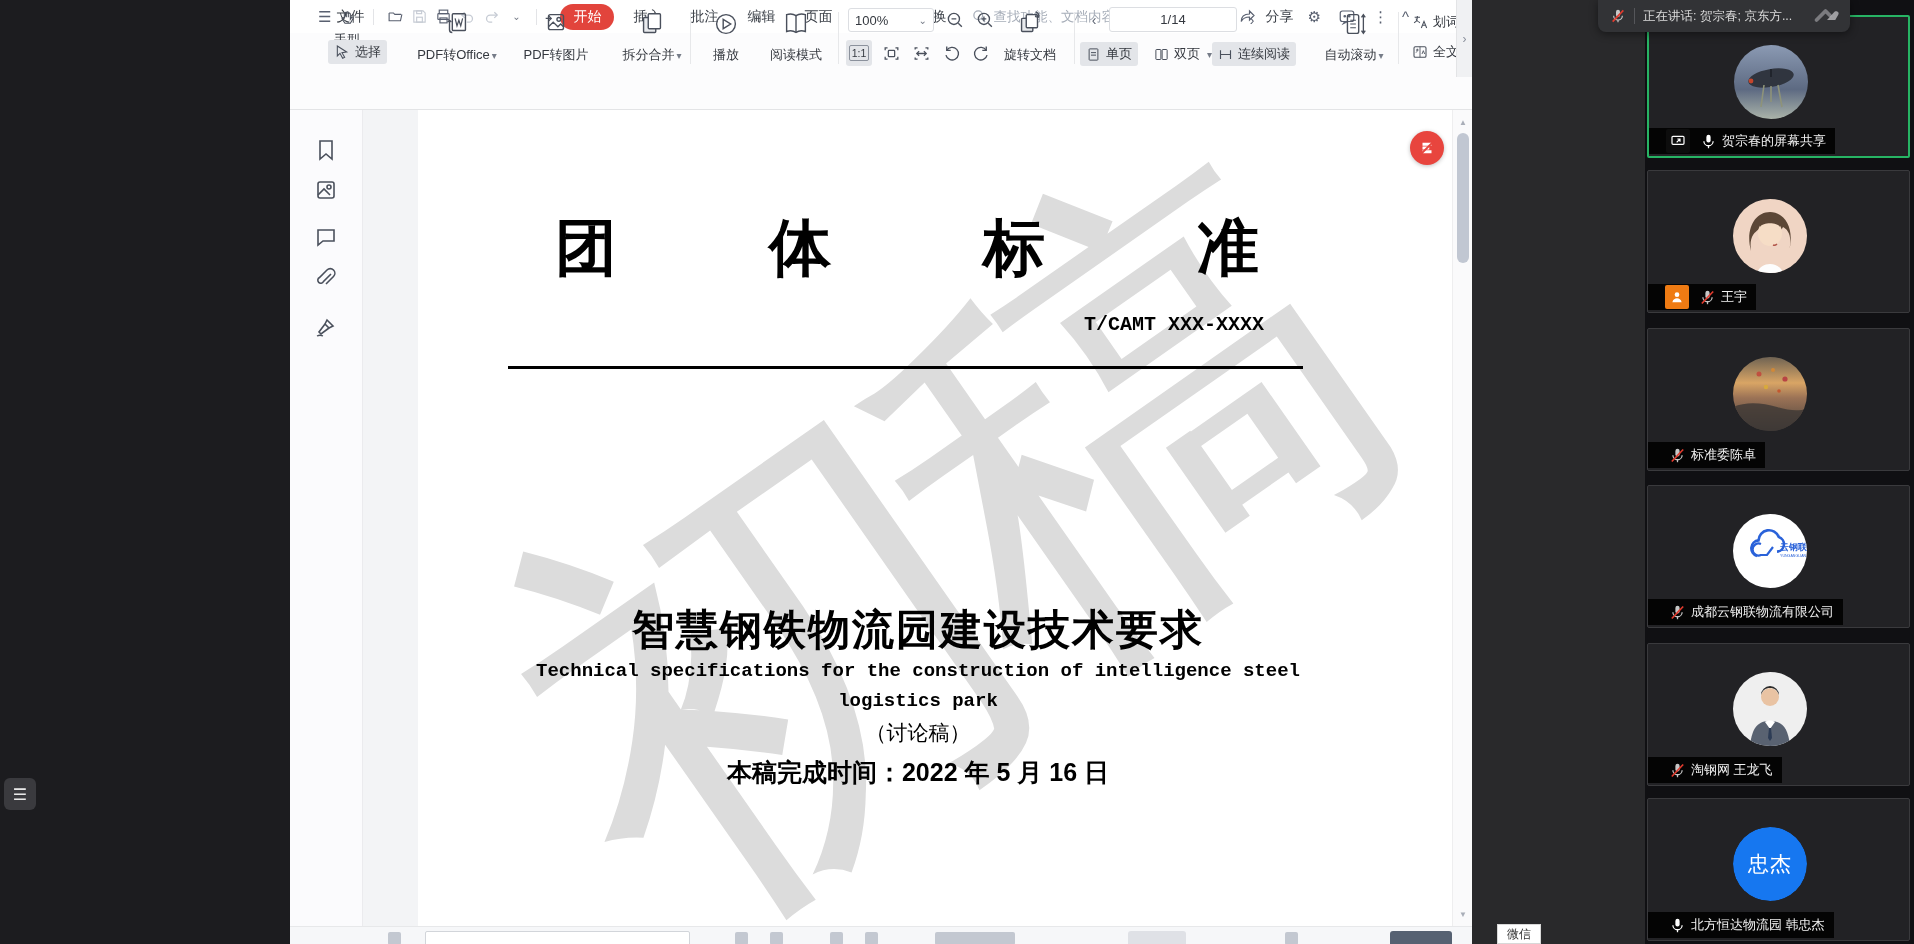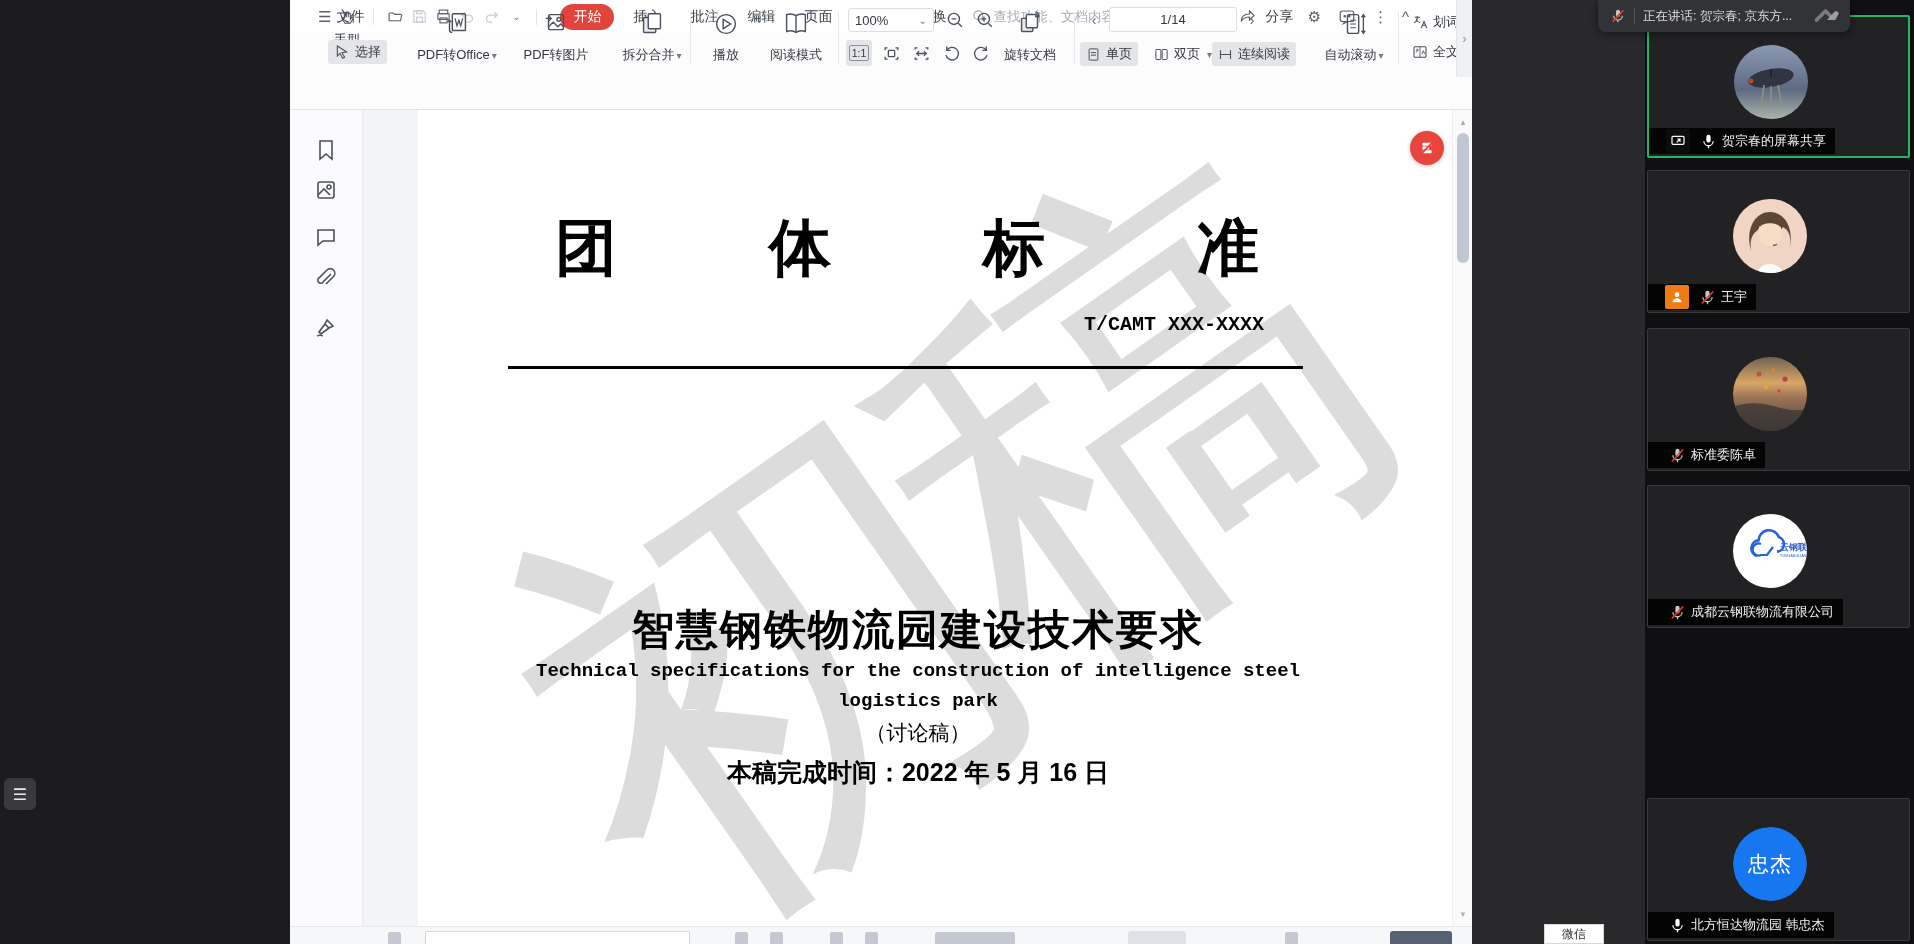--- a/index.html
+++ b/index.html
@@ -106,21 +106,21 @@
 
   
   #speak-bar { position:absolute; left:126px; top:0; width:252px; height:32px; background:#323336; border-radius:0 0 8px 8px;
                box-shadow:0 2px 8px rgba(0,0,0,.45); display:flex; align-items:center; padding:0 8px 0 12px; gap:8px; z-index:9; }
   #speak-bar .mic { margin:0; width:16px; height:16px; }
   #speak-sep { width:1px; height:16px; background:#55565a; }
   #speak-text { color:#dcdcdc; font-size:12.5px; white-space:nowrap; overflow:hidden; flex:1; }
   #speak-arrows svg { width:30px; height:18px; }
 
   
-  #wechat-tip { left:1544px; top:924px; width:60px; height:20px; background:#fff; border:1px solid #d8d8d8;
+  #wechat-tip { left:1497px; top:924px; width:44px; height:20px; background:#fff; border:1px solid #d8d8d8;
                 display:flex; align-items:center; justify-content:center; font-size:12px; color:#333; z-index:20; }
 </style>
 </head>
 <body>
 
 <div id="left-strip" class="abs">
   <div id="list-toggle" class="abs">
     <span>☰</span>
   </div>
 </div>
@@ -549,20 +549,42 @@
 
       <span class="mic"><svg viewBox="0 0 24 24">
               <rect x="9" y="2.5" width="6" height="11" rx="3" fill="#c7c7c7"></rect>
               <path d="M5.5 11.5a6.5 6.5 0 0 0 13 0" fill="none" stroke="#c7c7c7" stroke-width="1.8"></path>
               <line x1="12" y1="18" x2="12" y2="21.5" stroke="#c7c7c7" stroke-width="1.8"></line>
               <line x1="4" y1="20.5" x2="20" y2="3.5" stroke="#e23b2e" stroke-width="2.4"></line>
             </svg></span>
       <span class="pname">成都云钢联物流有限公司</span>
     </div>
   </div>
+      <div class="tile" style="top: 643px;">
+    <div class="avatar">
+          <svg viewBox="0 0 74 74">
+            <rect width="74" height="74" fill="#efefef"></rect>
+            <circle cx="37" cy="25" r="9" fill="#e9c3a3"></circle>
+            <path d="M28 23a9 9 0 0 1 18 0c-2-5-4-7-9-7s-7 2-9 7z" fill="#2c2c2c"></path>
+            <path d="M17 74c2-20 9-25 20-25s18 5 20 25z" fill="#596271"></path>
+            <path d="M32 50l5 7 5-7c-2-2-8-2-10 0z" fill="#fff"></path>
+            <path d="M36 56h2l1 10-2 3-2-3z" fill="#2d3c55"></path>
+          </svg>
+        </div>
+    <div class="plabel">
+
+      <span class="mic"><svg viewBox="0 0 24 24">
+              <rect x="9" y="2.5" width="6" height="11" rx="3" fill="#c7c7c7"></rect>
+              <path d="M5.5 11.5a6.5 6.5 0 0 0 13 0" fill="none" stroke="#c7c7c7" stroke-width="1.8"></path>
+              <line x1="12" y1="18" x2="12" y2="21.5" stroke="#c7c7c7" stroke-width="1.8"></line>
+              <line x1="4" y1="20.5" x2="20" y2="3.5" stroke="#e23b2e" stroke-width="2.4"></line>
+            </svg></span>
+      <span class="pname">淘钢网 王龙飞</span>
+    </div>
+  </div>
       <div class="tile" style="top: 798px;">
     <div class="avatar">
           <div class="init-av" style="background:#1677f0">忠杰</div>
         </div>
     <div class="plabel">
 
       <span class="mic"><svg viewBox="0 0 24 24">
               <rect x="9" y="2.5" width="6" height="11" rx="3" fill="#fff"></rect>
               <path d="M5.5 11.5a6.5 6.5 0 0 0 13 0" fill="none" stroke="#fff" stroke-width="1.8"></path>
               <line x1="12" y1="18" x2="12" y2="21.5" stroke="#fff" stroke-width="1.8"></line>

